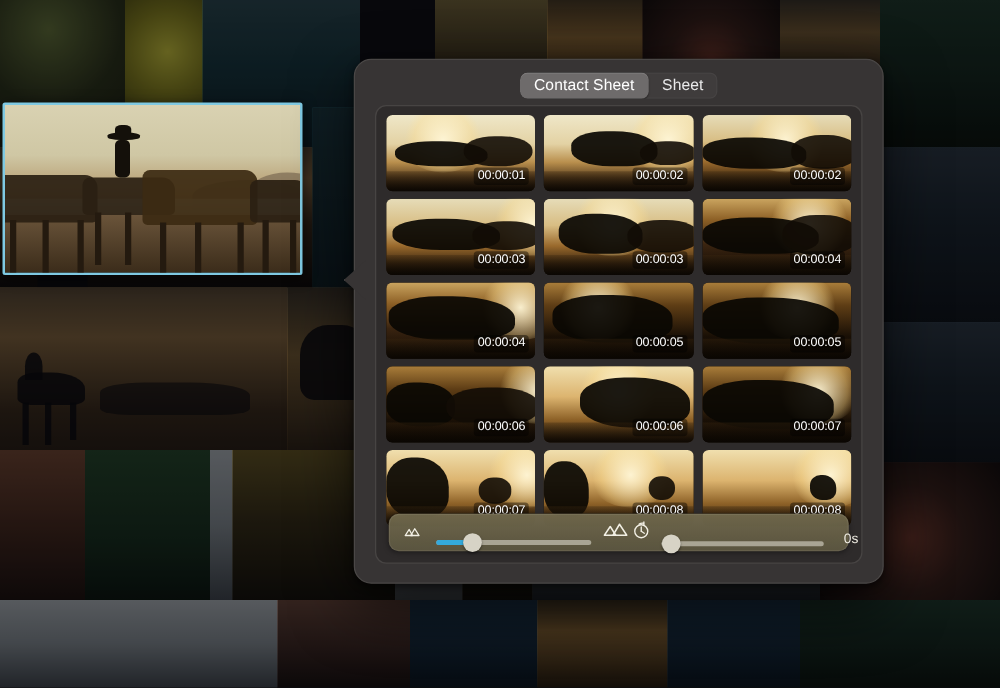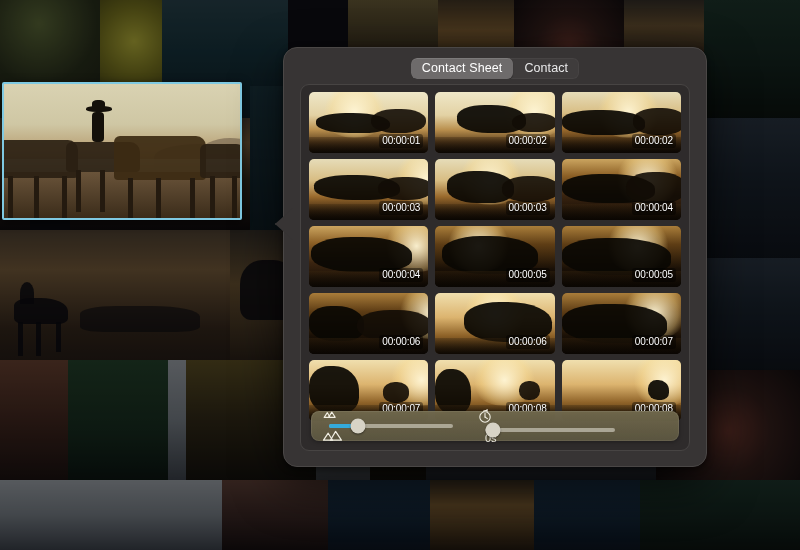--- a/index.html
+++ b/index.html
@@ -159,21 +159,21 @@
   
   #toolbar{
     position:absolute; left:10px; right:10px; bottom:9px; height:30px;
     display:flex; align-items:center;
     background:linear-gradient(180deg, rgba(120,112,82,.88), rgba(96,90,66,.88));
     backdrop-filter:blur(12px);
     border-radius:8px;
     box-shadow:inset 0 0 0 1px rgba(255,255,255,.07), 0 1px 4px rgba(0,0,0,.35);
     padding:0 10px;
   }
-  .tgroup{ display:flex; align-items:flex-start;flex-direction:column; }
+  .tgroup{ display:flex; align-items:flex-end; }
   .icn{ display:block; }
   .slider{
     position:relative; height:4px; border-radius:2px;
     background:rgba(224,220,208,.58);
     margin:0 8px;
   }
   #size-slider{ width:124px; }
   #dur-slider{ width:130px; }
   .slider .fill{
     position:absolute; left:0; top:0; bottom:0; border-radius:2px;
@@ -272,21 +272,21 @@
     <div class="pv-leg" style="left:228px;top:92px;height:44px;"></div>
   </div>
 </div>
 
 <div id="panel">
   <div id="panel-tail"></div>
 
   <div id="tabbar">
     <div class="segmented">
       <div class="seg active">Contact Sheet</div>
-      <div class="seg">Contact</div>
+      <div class="seg">Sheet</div>
     </div>
   </div>
 
   <div id="sheet-frame">
     <div id="grid">
         <div class="thumb">
           <div class="img sc sc-bright">
             <div class="sun" style="left: 10%; top: -10%; width: 56%; height: 86%;"></div>
             <div class="blob" style="left: 6%; top: 34%; width: 62%; height: 34%;"></div>
             <div class="blob2" style="left: 52%; top: 28%; width: 46%; height: 40%;"></div>

